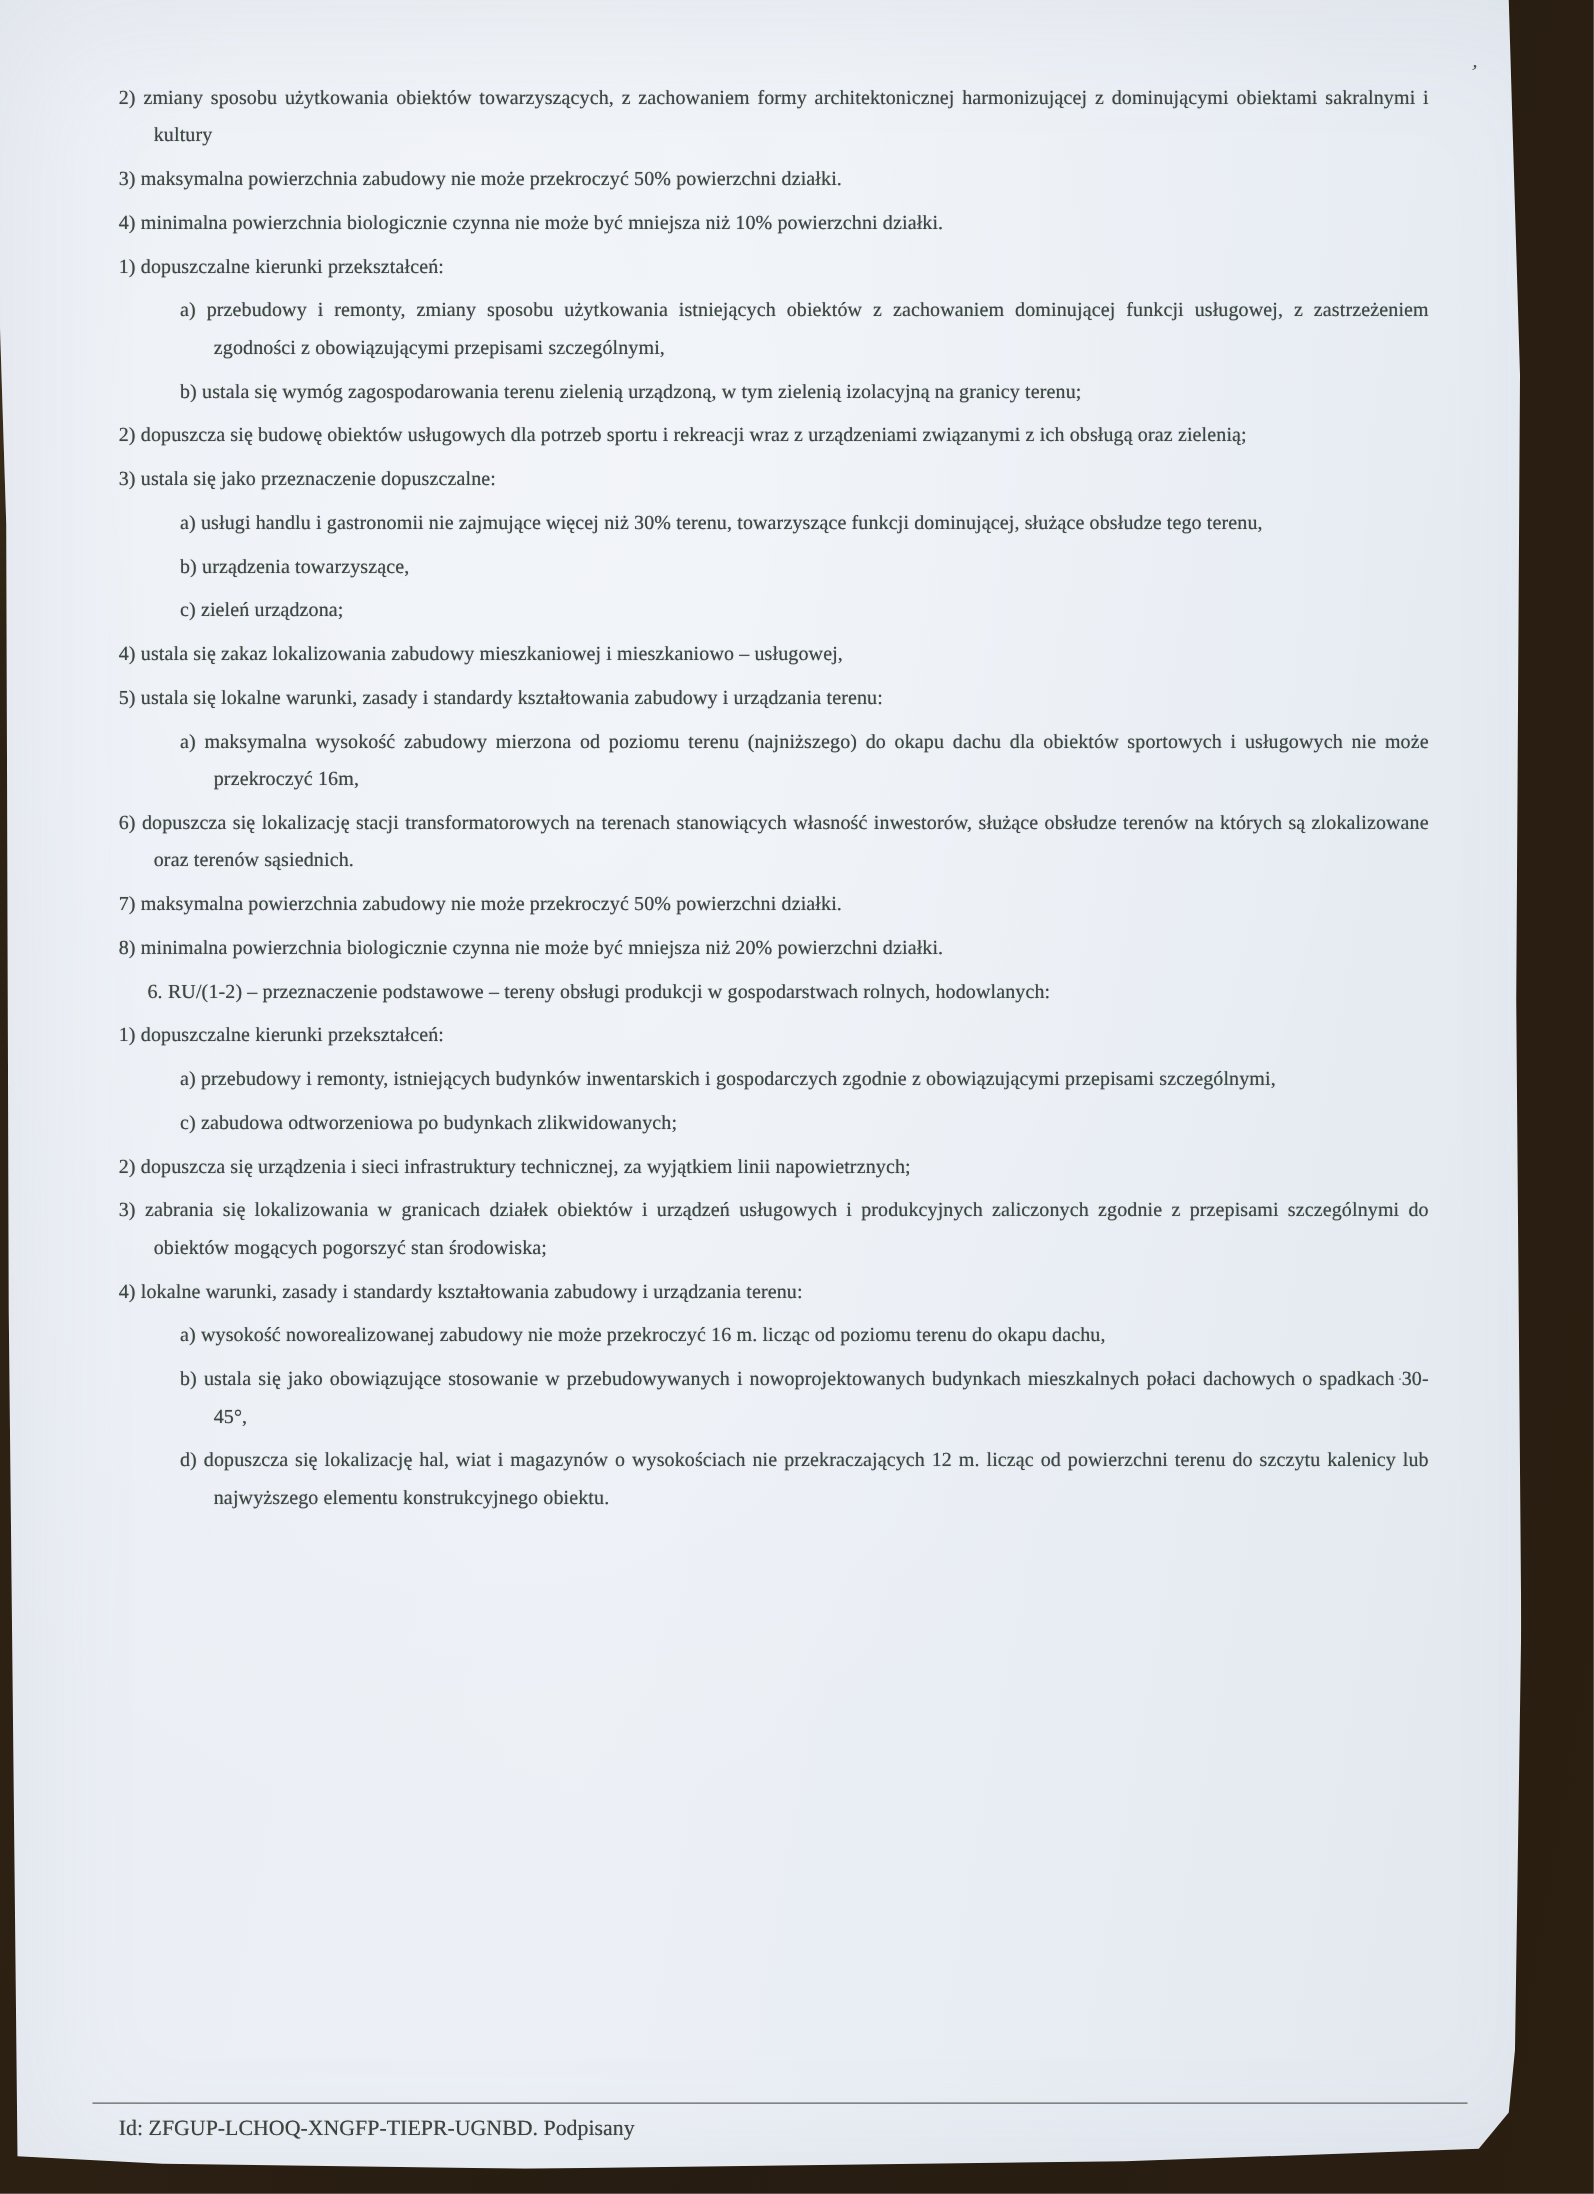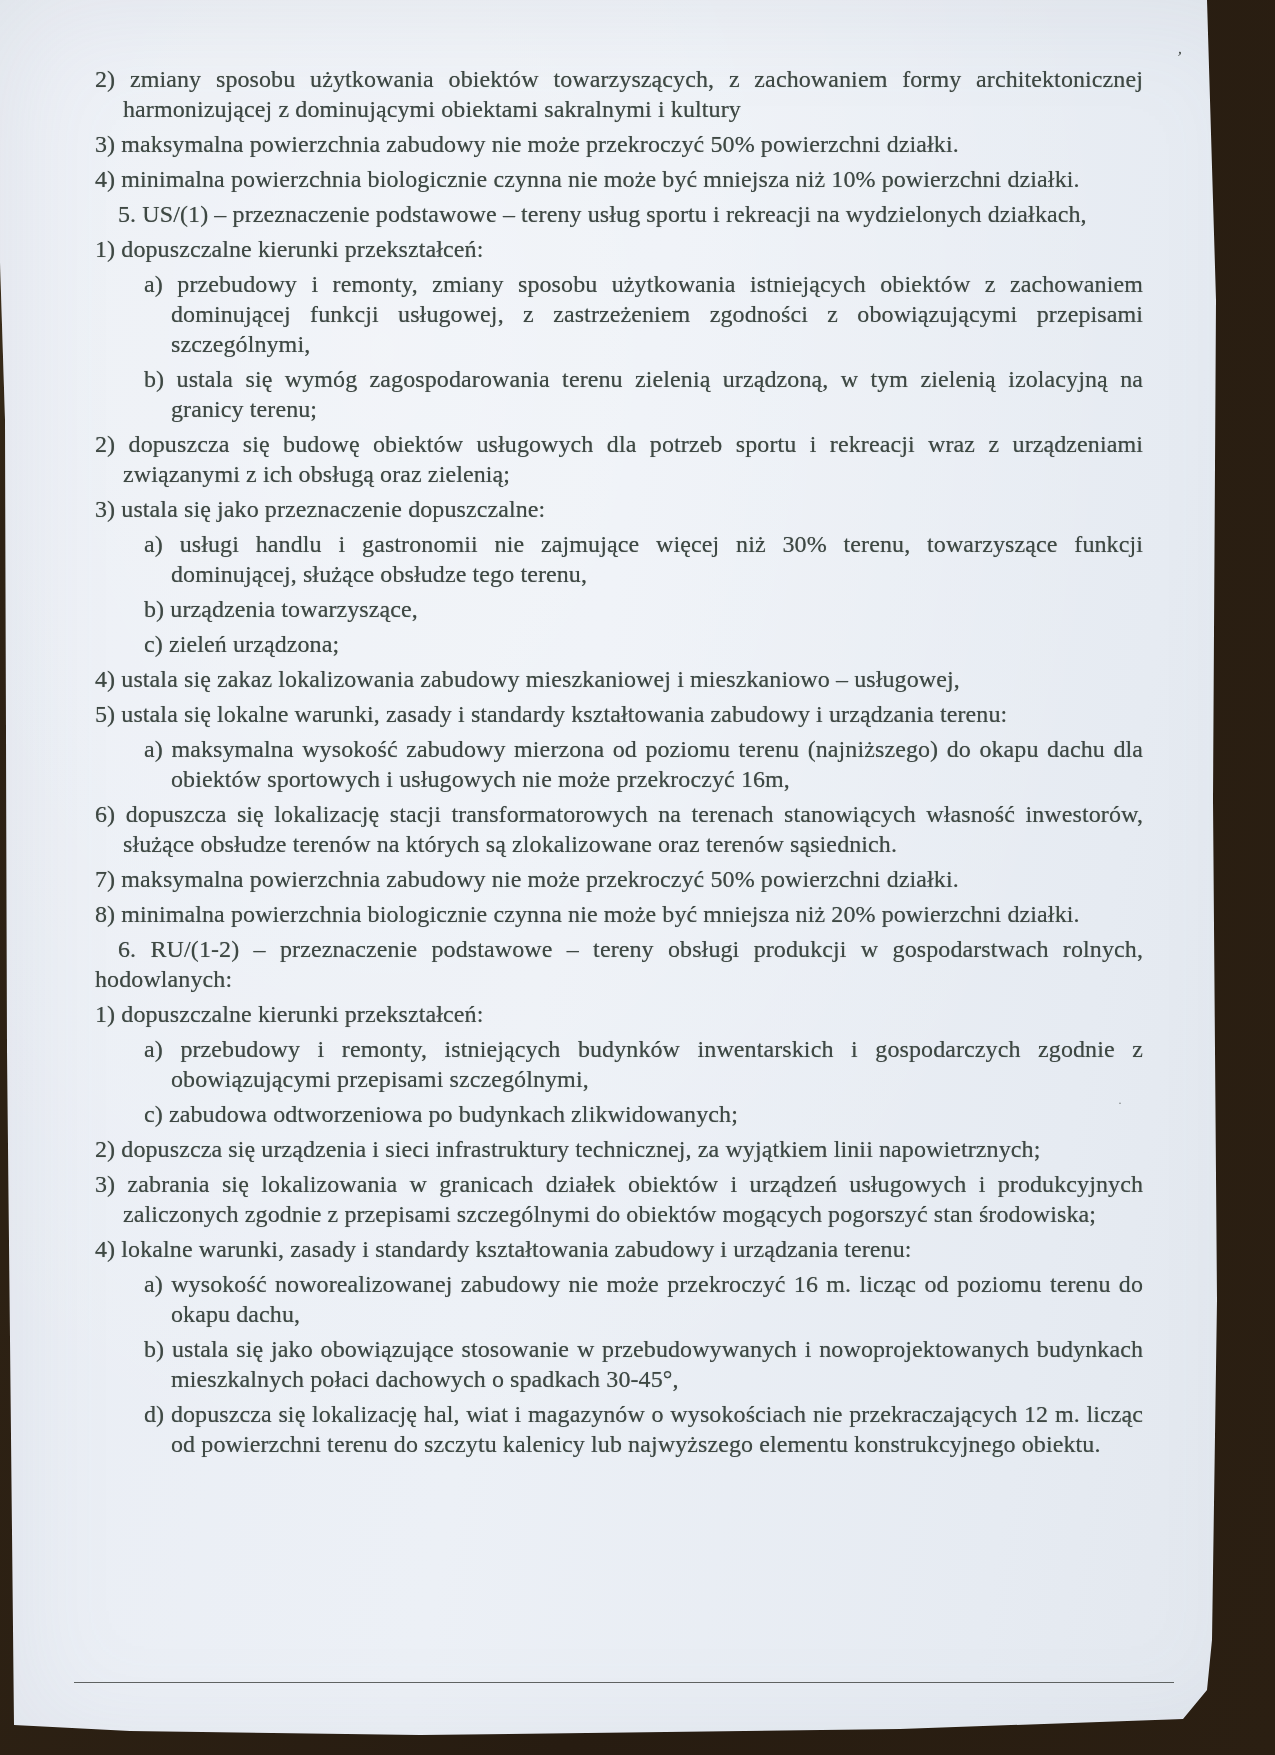--- a/index.html
+++ b/index.html
@@ -25,21 +25,21 @@
       900px 1729px, 420px 1735px, 130px 1731px, 14px 1725px,
       7px 1050px, 5px 420px, 0px 262px
     );
     box-shadow: inset 0 0 120px rgba(120,130,150,0.12);
   }
 
   .doc-body {
     position: absolute; left: 95px; top: 64px;
     width: 1048px;
     color: #3e4843;
-    font-size: 24px; line-height: 30px;
+    font-size: 16px; line-height: 30px;
     text-align: justify;
     text-shadow: 0 0 0.7px rgba(62,72,67,0.65);
     letter-spacing: 0.1px;
   }
   .para { margin: 0 0 5px 0; }
   .para.num     { padding-left: 28px; text-indent: -28px; }
   .para.letter  { margin-left: 49px; padding-left: 27px; text-indent: -27px; }
   .para.section { text-indent: 23px; }
   .marker { white-space: pre; }
 
@@ -63,21 +63,20 @@
 </style>
 </head>
 <body>
 
 <div class="paper">
 
   <div class="doc-body" id="doc-body">
       <div class="para num"><span class="marker">2)</span> <span class="ptext">zmiany sposobu użytkowania obiektów towarzyszących, z zachowaniem formy architektonicznej harmonizującej z dominującymi obiektami sakralnymi i kultury</span></div>
       <div class="para num"><span class="marker">3)</span> <span class="ptext">maksymalna powierzchnia zabudowy nie może przekroczyć 50% powierzchni działki.</span></div>
       <div class="para num"><span class="marker">4)</span> <span class="ptext">minimalna powierzchnia biologicznie czynna nie może być mniejsza niż 10% powierzchni działki.</span></div>
-      <div class="para section"><span class="marker">5.</span> <span class="ptext">US/(1) – przeznaczenie podstawowe – tereny usług sportu i rekreacji na wydzielonych działkach,</span></div>
       <div class="para num"><span class="marker">1)</span> <span class="ptext">dopuszczalne kierunki przekształceń:</span></div>
       <div class="para letter"><span class="marker">a)</span> <span class="ptext">przebudowy i remonty, zmiany sposobu użytkowania istniejących obiektów z zachowaniem dominującej funkcji usługowej, z zastrzeżeniem zgodności z obowiązującymi przepisami szczególnymi,</span></div>
       <div class="para letter"><span class="marker">b)</span> <span class="ptext">ustala się wymóg zagospodarowania terenu zielenią urządzoną, w tym zielenią izolacyjną na granicy terenu;</span></div>
       <div class="para num"><span class="marker">2)</span> <span class="ptext">dopuszcza się budowę obiektów usługowych dla potrzeb sportu i rekreacji wraz z urządzeniami związanymi z ich obsługą oraz zielenią;</span></div>
       <div class="para num"><span class="marker">3)</span> <span class="ptext">ustala się jako przeznaczenie dopuszczalne:</span></div>
       <div class="para letter"><span class="marker">a)</span> <span class="ptext">usługi handlu i gastronomii nie zajmujące więcej niż 30% terenu, towarzyszące funkcji dominującej, służące obsłudze tego terenu,</span></div>
       <div class="para letter"><span class="marker">b)</span> <span class="ptext">urządzenia towarzyszące,</span></div>
       <div class="para letter"><span class="marker">c)</span> <span class="ptext">zieleń urządzona;</span></div>
       <div class="para num"><span class="marker">4)</span> <span class="ptext">ustala się zakaz lokalizowania zabudowy mieszkaniowej i mieszkaniowo – usługowej,</span></div>
       <div class="para num"><span class="marker">5)</span> <span class="ptext">ustala się lokalne warunki, zasady i standardy kształtowania zabudowy i urządzania terenu:</span></div>
@@ -94,14 +93,15 @@
       <div class="para num"><span class="marker">4)</span> <span class="ptext">lokalne warunki, zasady i standardy kształtowania zabudowy i urządzania terenu:</span></div>
       <div class="para letter"><span class="marker">a)</span> <span class="ptext">wysokość noworealizowanej zabudowy nie może przekroczyć 16 m. licząc od poziomu terenu do okapu dachu,</span></div>
       <div class="para letter"><span class="marker">b)</span> <span class="ptext">ustala się jako obowiązujące stosowanie w przebudowywanych i nowoprojektowanych budynkach mieszkalnych połaci dachowych o spadkach 30-45°,</span></div>
       <div class="para letter"><span class="marker">d)</span> <span class="ptext">dopuszcza się lokalizację hal, wiat i magazynów o wysokościach nie przekraczających 12 m. licząc od powierzchni terenu do szczytu kalenicy lub najwyższego elementu konstrukcyjnego obiektu.</span></div>
     </div>
 
   <span class="speck s1">’</span>
   <span class="speck s2">·</span>
 
   <div class="footer-rule"></div>
+  <div class="footer-id">Id: ZFGUP-LCHOQ-XNGFP-TIEPR-UGNBD. Podpisany</div>
 
 </div>
 
 </body></html>

